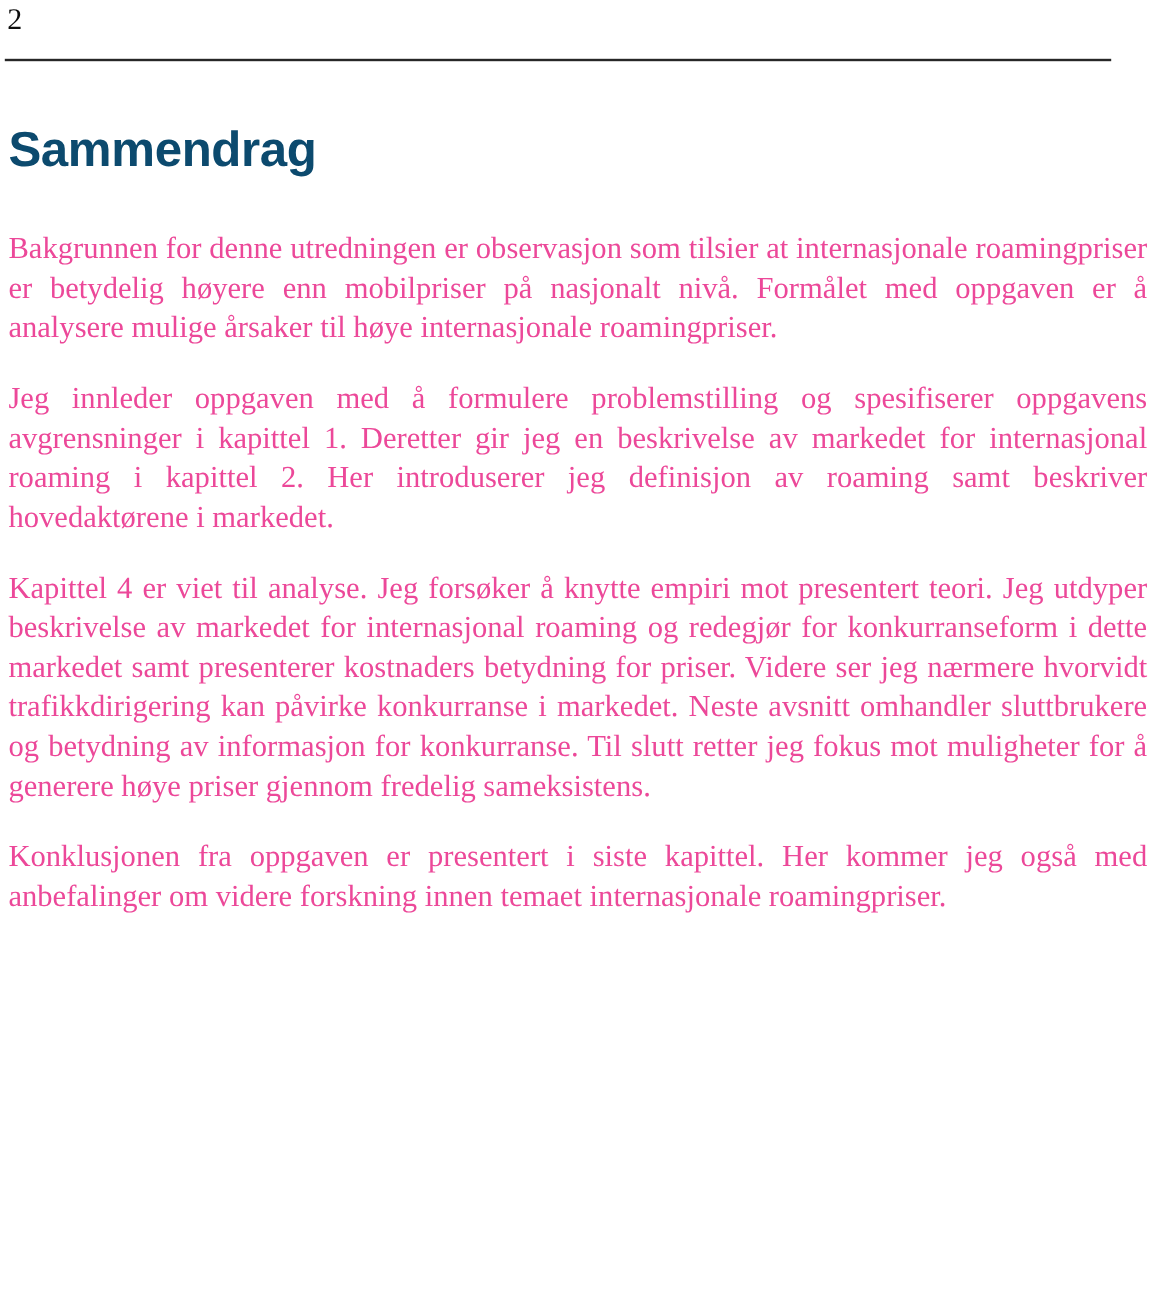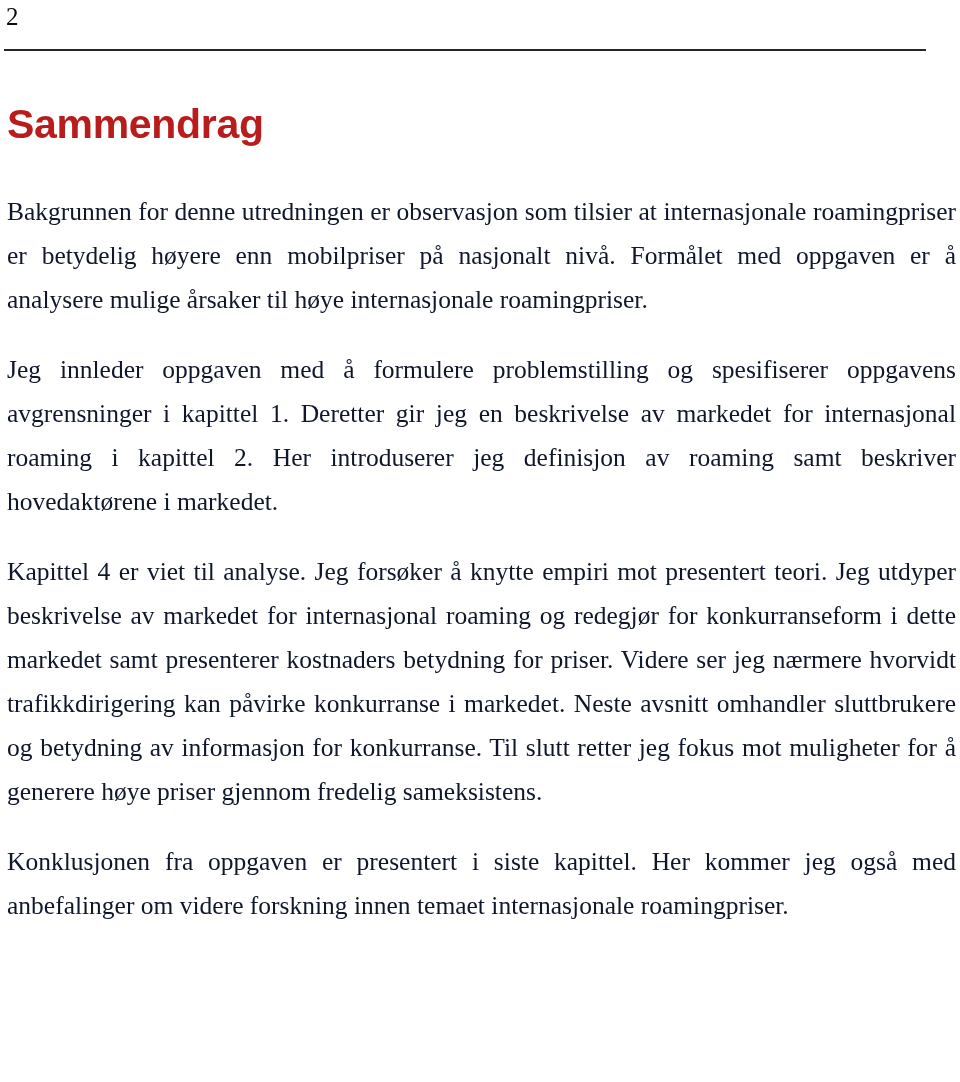--- a/index.html
+++ b/index.html
@@ -43,38 +43,38 @@
   .doc-heading {
     position: absolute;
     left: 7px;
     top: 100px;
     margin: 0;
     font-family: "Liberation Sans", "DejaVu Sans", sans-serif;
     font-weight: bold;
     font-size: 41px;
     line-height: 48px;
     letter-spacing: -0.3px;
-    color: #b91c1c;
+    color: #0c4a6e;
     white-space: pre;
   }
 
   
   .body-block {
     position: absolute;
     left: 7px;
     top: 190px;
     width: 949px;
   }
 
   .body-par {
     margin: 0 0 26px 0;
     font-family: "Liberation Serif", "DejaVu Serif", serif;
     font-size: 25.5px;
-    line-height: 44px;
-    color: #0f172a;
+    line-height: 33px;
+    color: #ec4899;
     text-align: justify;
     text-justify: inter-word;
     -webkit-hyphens: none;
     hyphens: none;
     word-spacing: 0px;
   }
 
   .body-par:last-child {
     margin-bottom: 0;
   }

